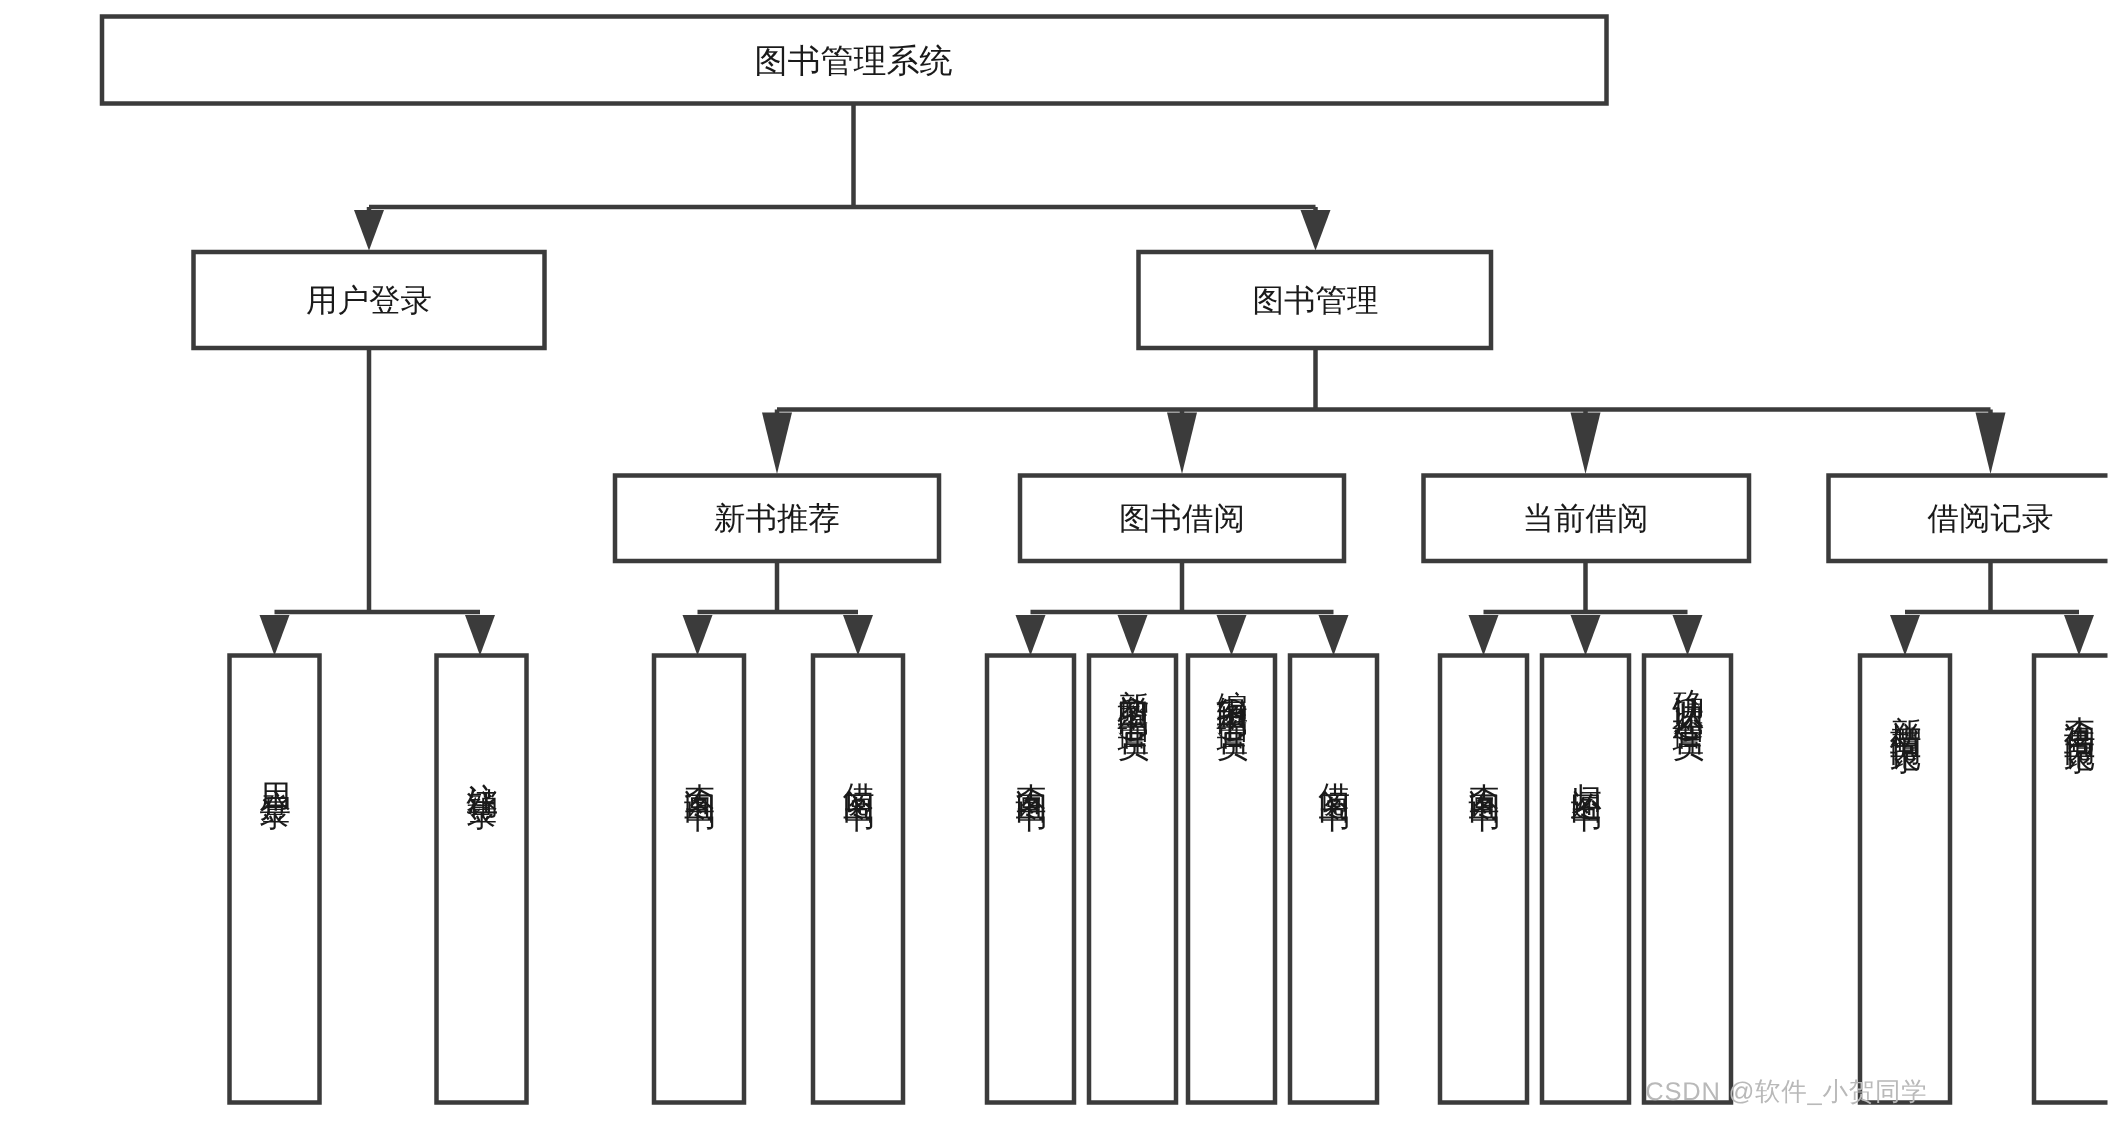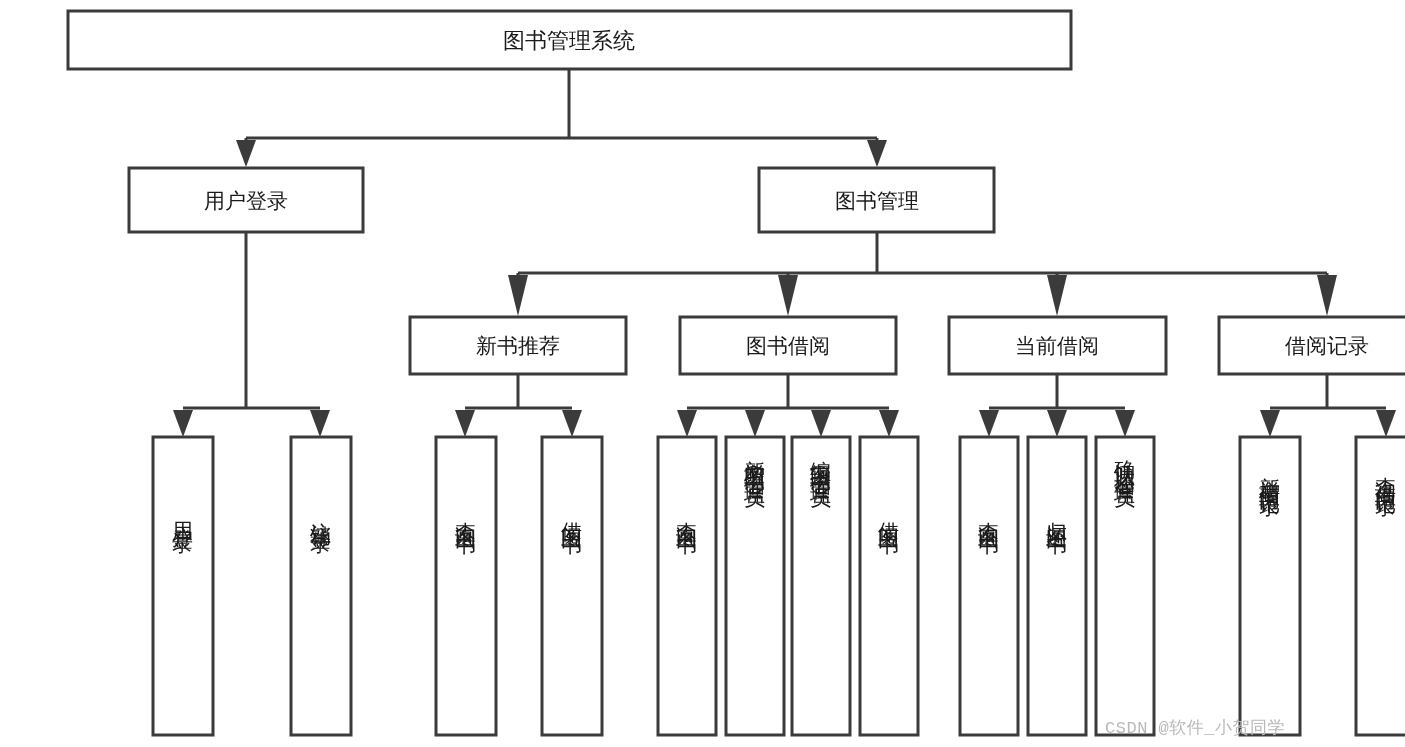--- a/index.html
+++ b/index.html
@@ -62,21 +62,21 @@
     font-size: 21px;
     line-height: 1;
     letter-spacing: 4px;
     color: #1a1a1a;
     white-space: nowrap;
   }
   .watermark {
     position: absolute;
     right: 12px;
     bottom: 8px;
-    font-family: Liberation Mono, monospace;
+    font-family: Liberation Sans, sans-serif;
     font-size: 17px;
     color: #b9b9b9;
     letter-spacing: 0.5px;
     white-space: nowrap;
   }
 </style>
 </head>
 <body>
 
 <div id="diagram-root">

